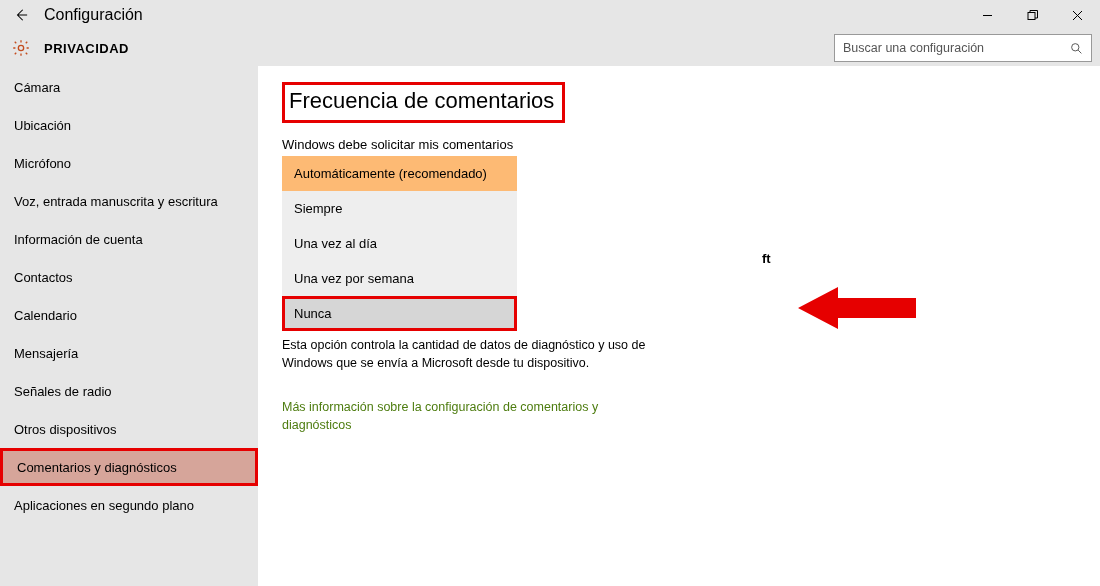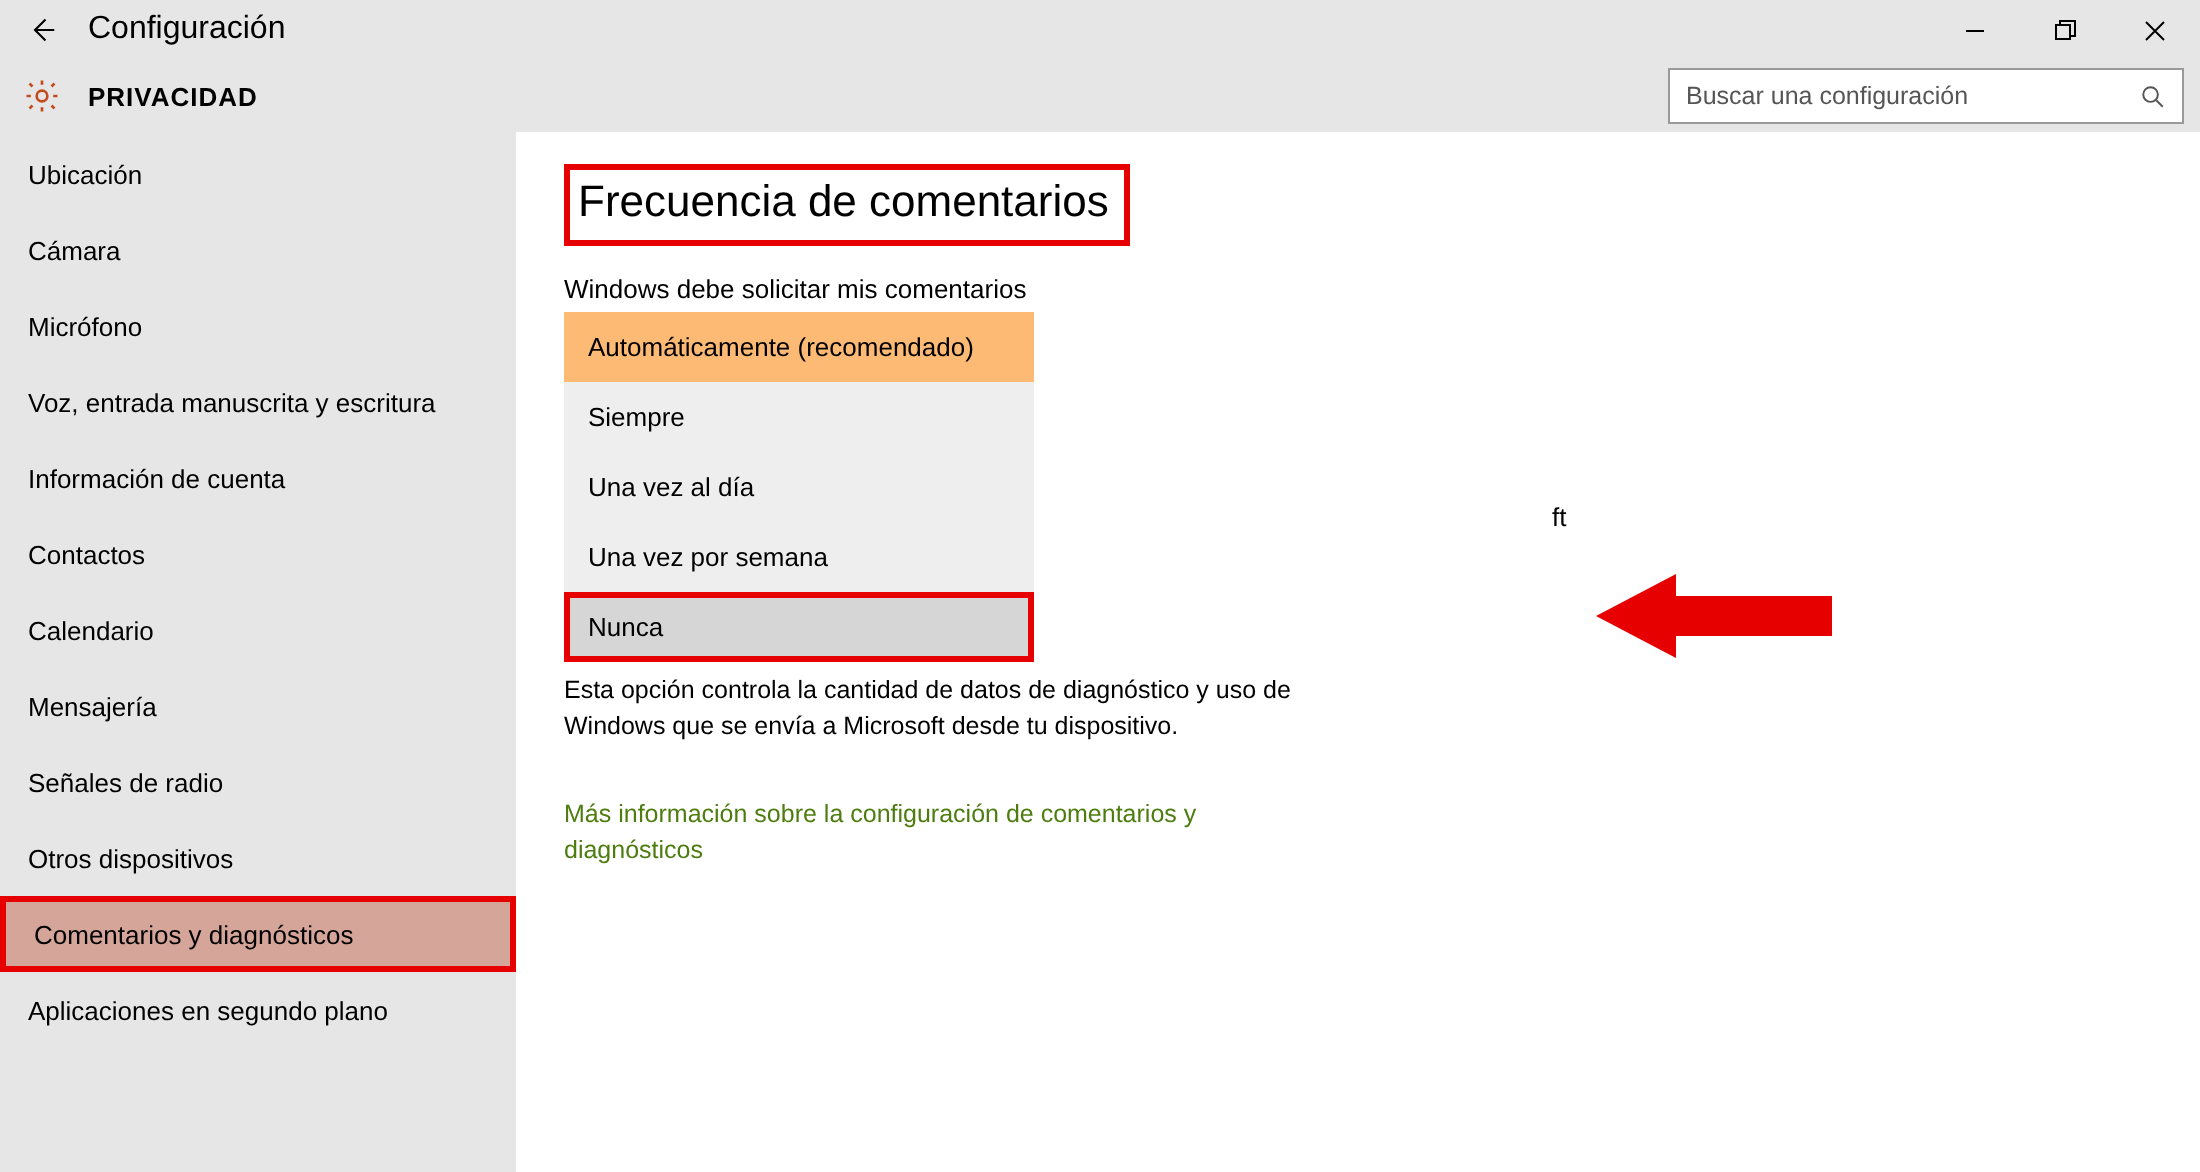--- a/index.html
+++ b/index.html
@@ -152,23 +152,24 @@
   }
   .dd-option.selected { background: #fdba74; align-items: center; }
   .dd-option.hover {
     background: #d6d6d6;
     border: 3px solid #e60000;
     padding-left: 9px;
   }
 
   .stray-ft {
     position: absolute;
-    left: 518px;
+    left: 504px;
     top: 185px;
     font-size: 13px;
+    font-weight: bold;
   }
 
   .desc {
     font-size: 12.5px;
     line-height: 1.4;
     margin-top: 6px;
     width: 400px;
   }
 
   .link {
@@ -235,24 +236,24 @@
           <path d="M10 10 L14 14" stroke="#555" stroke-width="1.2"></path>
         </svg>
     </div>
   </div>
 </div>
 
 <div class="body">
 
   <div class="sidebar">
     <div class="nav-item">
+        <span>Cámara</span>
+      </div>
+    <div class="nav-item">
         <span>Ubicación</span>
-      </div>
-    <div class="nav-item">
-        <span>Cámara</span>
       </div>
     <div class="nav-item">
         <span>Micrófono</span>
       </div>
     <div class="nav-item">
         <span>Voz, entrada manuscrita y escritura</span>
       </div>
     <div class="nav-item">
         <span>Información de cuenta</span>
       </div>

